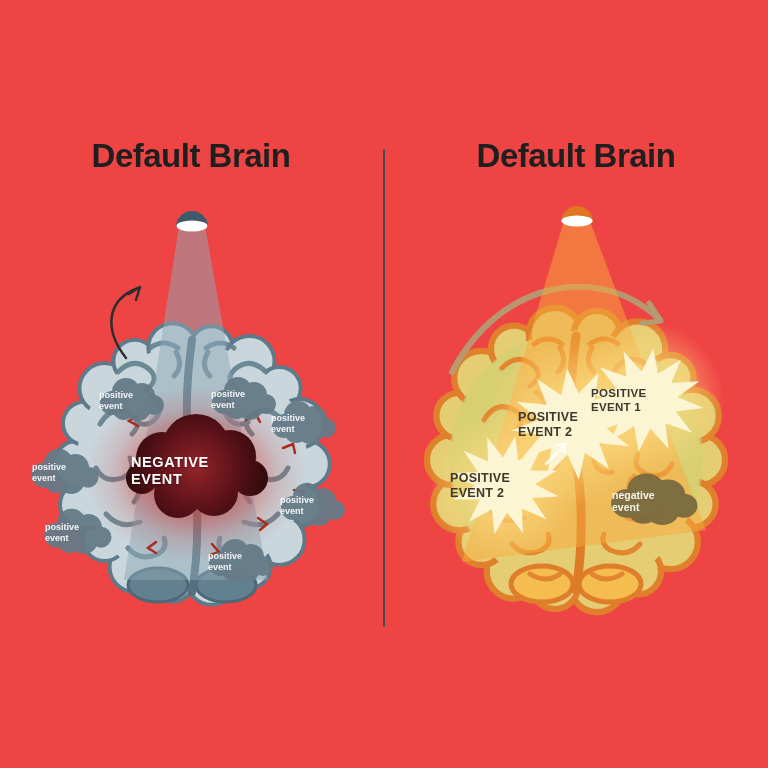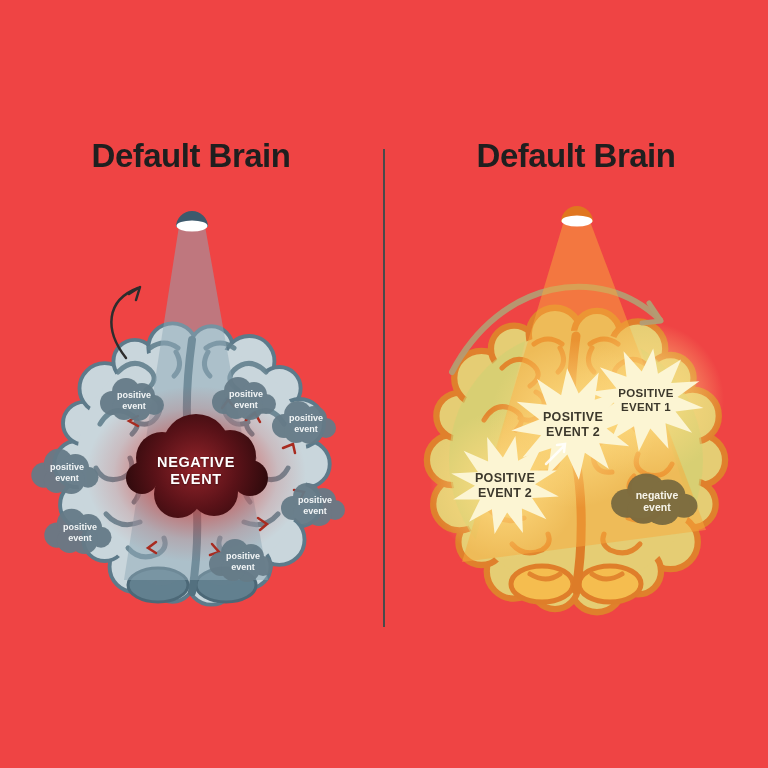--- a/index.html
+++ b/index.html
@@ -1,20 +1,20 @@
 <!DOCTYPE html>
 <html><head>
 <meta charset="utf-8">
 <style>
   html,body{margin:0;padding:0;}
   body{font-family:"Liberation Sans", sans-serif;}
   .canvas{position:relative;width:768px;height:768px;background:#ef4444;overflow:hidden;padding-left:16px;}
   .art{position:absolute;left:0;top:0;z-index:1;}
   .divider{position:absolute;left:383px;top:149px;width:2px;height:478px;background:#4a4a4a;z-index:2;}
-  .label{position:absolute;z-index:3;white-space:pre-line;text-align:center;transform:translate(-50%,-50%);line-height:1.18;}
+  .label{position:absolute;z-index:3;white-space:pre-line;text-align:left;transform:translate(-50%,-50%);line-height:1.18;}
   .title{position:absolute;z-index:3;transform:translateX(-50%);font-size:33px;font-weight:700;color:#1f1f1f;letter-spacing:-0.5px;white-space:nowrap;}
   .pos-cloud-label{font-size:9px;font-weight:700;color:#f2f5f6;width:70px;}
   .neg-label{font-size:14.5px;font-weight:700;color:#ffffff;letter-spacing:0.6px;width:130px;text-shadow:0 1px 2px rgba(0,0,0,0.35);}
   .burst-label{font-size:11.5px;font-weight:700;color:#3c382c;letter-spacing:0.3px;width:110px;}
   .burst-label.big{font-size:12.5px;}
   .neg2-label{font-size:10.5px;font-weight:700;color:#f7f4ea;width:90px;}
 </style>
 </head>
 <body>
 

